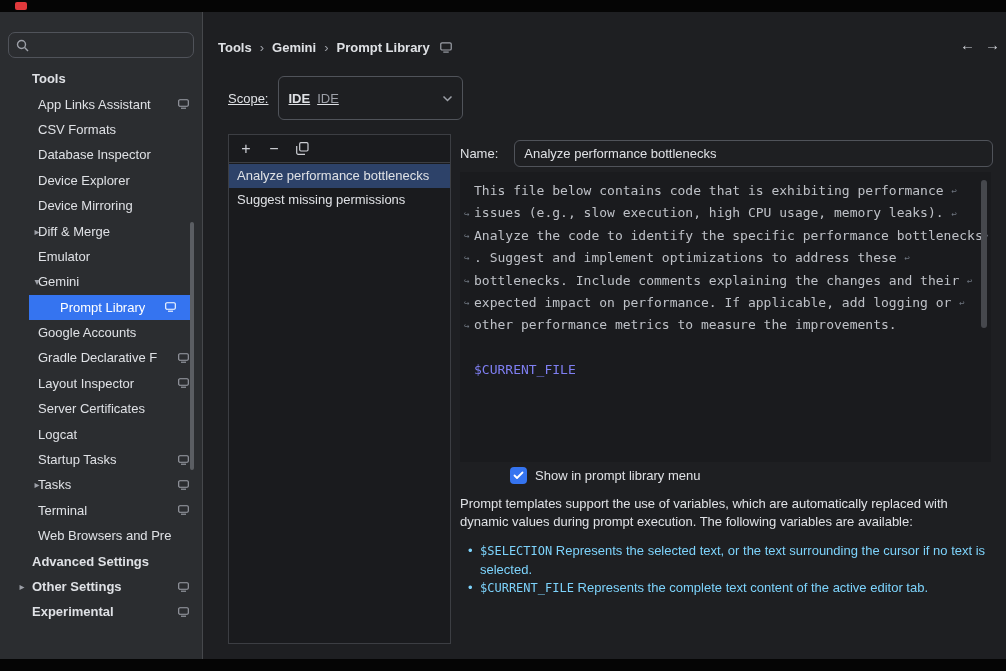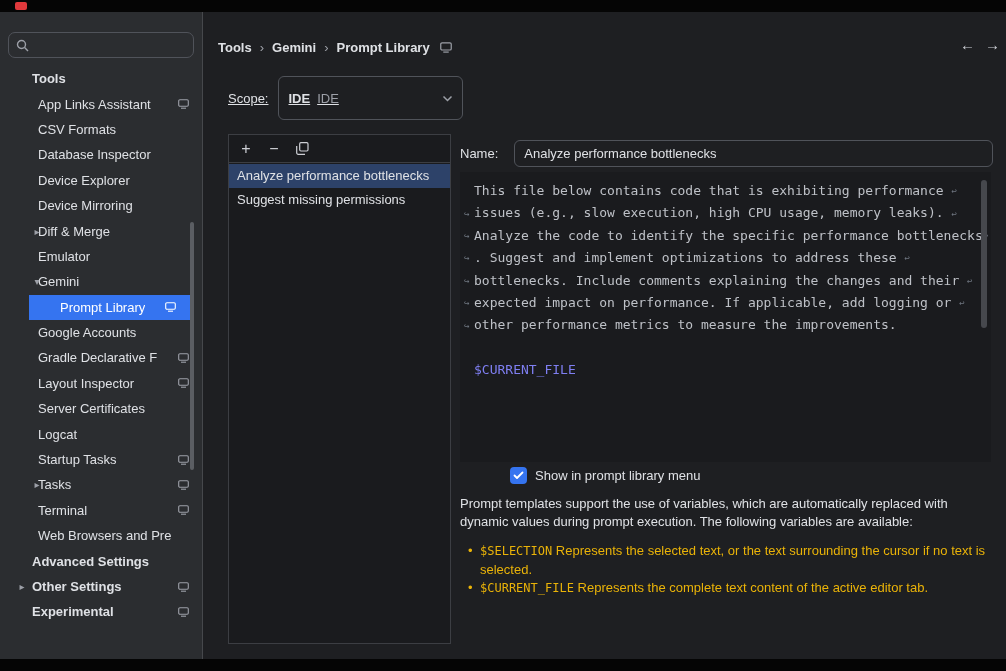--- a/index.html
+++ b/index.html
@@ -54,21 +54,21 @@
   .eline { white-space:pre; height:22.4px; }
   .wrap-mark { color:#6f7680; font-size:9px; display:inline-block; width:10px; vertical-align:middle; }
   .eline .spacer { display:inline-block; width:10px; }
   .var-line { color:#7f7ff2; }
   .ed-scroll { position:absolute; right:4px; top:8px; width:6px; height:148px; background:#46484d; border-radius:3px; }
 
   .check-row { position:absolute; left:263px; top:455px; display:flex; align-items:center; gap:8px;margin-left:44px; }
   .checkbox { width:17px; height:17px; background:#3574f0; border-radius:4px; display:flex; align-items:center; justify-content:center; cursor:pointer; }
 
   .help-para { position:absolute; left:257px; top:483px; width:533px; line-height:17.5px; color:#dfe1e5; }
-  .bullets { position:absolute; left:263px; top:530px; width:527px; line-height:17.5px; color:#eab308; }
+  .bullets { position:absolute; left:263px; top:530px; width:527px; line-height:17.5px; color:#7dd3fc; }
   .bullet { position:relative; padding-left:14px; margin-bottom:1px; }
   .bullet::before { content:"•"; position:absolute; left:2px; }
   .mono { font-family:"DejaVu Sans Mono", monospace; font-size:12px; }
 </style>
 </head>
 <body>
 
 <div class="topbar">
   <div class="record-dot"></div>
 </div>

